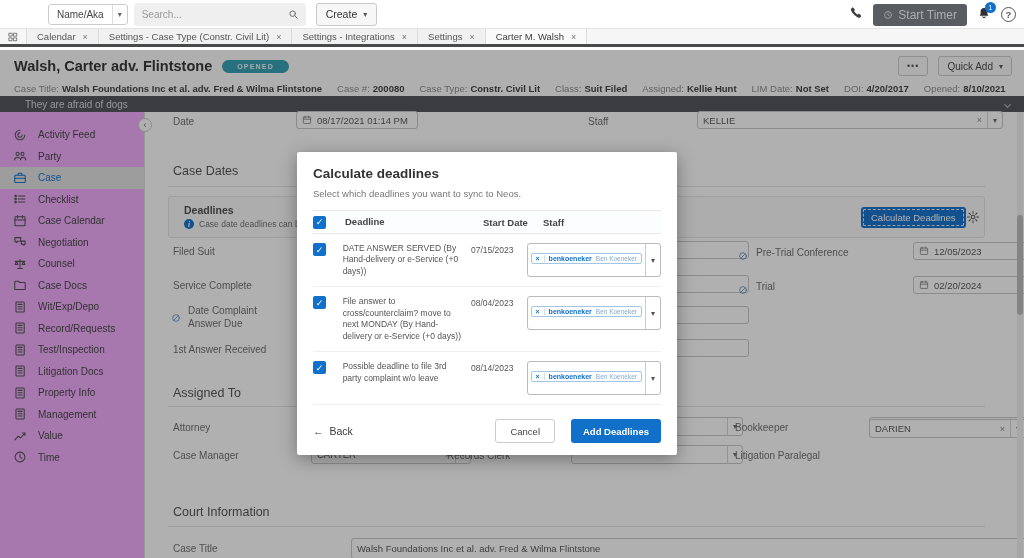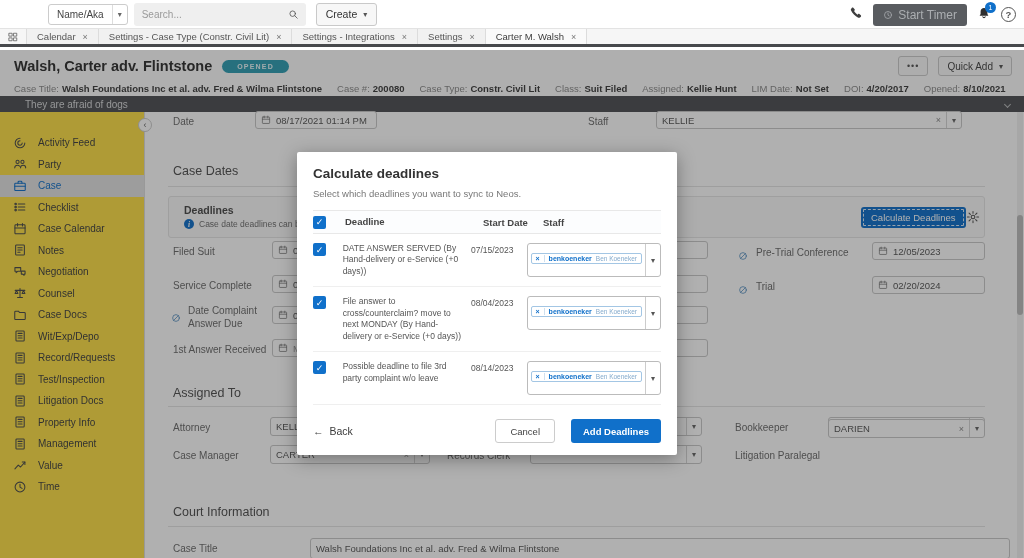--- a/index.html
+++ b/index.html
@@ -51,34 +51,34 @@
   .ch2 { display:flex; align-items:center; gap:15px; padding:7px 12px 0 14px; font-size:9.5px; color:#8a8a8a; white-space:nowrap; }
   .ch2 b { color:#3c3c3c; margin-left:3px; font-weight:bold; }
   .ch2 .sp { flex:1; }
 
   
   .banner { position:absolute; left:0; top:96px; width:1024px; height:16px; background:#4e5054; color:#d7d8da; font-size:10px; display:flex; align-items:center; padding-left:25px; }
   .banner .sp { flex:1; }
   .banner .chev { color:#b9babc; margin-right:14px; width:5px; height:5px; }
 
   
-  .sidebar { position:absolute; left:0; top:112px; width:145px; height:446px; background:#fde047; border-right:1px solid #ddd; padding-top:20px; }
+  .sidebar { position:absolute; left:0; top:112px; width:145px; height:446px; background:#f0abfc; border-right:1px solid #ddd; padding-top:12px; }
   .side-item { height:21.5px; display:flex; align-items:center; gap:11px; padding-left:13px; font-size:10px; color:#3f3f3f; cursor:pointer; }
   .side-item .ic { color:#4a4a4a; }
   .side-item.active { background:#e2e2e2; color:#1070ca; }
   .side-item.active .ic { color:#1070ca; }
   .collapse { position:absolute; left:138px; top:118px; width:14px; height:14px; background:#fff; border:1px solid #ccc; border-radius:50%; color:#666; font-size:9px; display:flex; align-items:center; justify-content:center; z-index:2; cursor:pointer; }
 
   
   .content { position:absolute; left:145px; top:112px; width:879px; height:446px; background:#fff; }
   .abs { position:absolute; }
   .lbl { font-size:10px; color:#6b6b6b; }
   .h2 { font-size:12.5px; color:#4f4f4f; }
   .divider { height:1px; background:#e4e4e4; }
-  .inp { border:1px solid #c9c9c9; border-radius:3px; background:#fff; display:flex; align-items:center; font-size:9.5px; color:#555; padding:0 5px; gap:5px; }
+  .inp { border:1px solid #c9c9c9; border-radius:3px; background:#fff; display:flex; align-items:center; font-size:9.5px; color:#555; padding:0 5px; gap:5px;margin-left:41px; }
   .inp .flex1 { flex:1; overflow:hidden; white-space:nowrap; }
   .inp .clr { color:#888; font-size:9px; cursor:pointer; }
   .inp .ddz { border-left:1px solid #d5d5d5; align-self:stretch; display:flex; align-items:center; padding-left:5px; color:#666; font-size:8px; cursor:pointer; }
   .calic { color:#777; }
   .deadpanel { background:#fafafa; border:1px solid #e6e6e6; border-radius:3px; }
   .dp-title { font-size:10.5px; font-weight:bold; color:#4a4a4a; }
   .dp-note { font-size:8.5px; color:#6f6f6f; display:flex; align-items:center; gap:5px; }
   .infoic { width:10px; height:10px; border-radius:50%; background:#1070ca; color:#fff; font-size:7.5px; font-style:italic; font-weight:bold; display:flex; align-items:center; justify-content:center; font-family:"Liberation Serif", serif; }
   .calcbtn { height:21px; background:#1070ca; color:#fff; border:none; border-radius:3px; font-size:9.5px; padding:0 10px; outline:1px dashed rgba(255,255,255,.85); outline-offset:-3px; cursor:pointer; }
   .gearic { color:#4f4f4f; cursor:pointer; }
@@ -258,27 +258,20 @@
     </div>
     <div class="side-item">
       <svg class="ic" viewBox="0 0 16 16">
           <rect x="2.2" y="3.2" width="11.6" height="10.3" rx="1"></rect>
           <path d="M5.2 1.8v2.8M10.8 1.8v2.8M2.2 6.8h11.6"></path>
         </svg>
       <span>Case Calendar</span>
     </div>
     <div class="side-item">
       <svg class="ic" viewBox="0 0 16 16">
-          <rect x="3" y="2.2" width="10" height="11.6" rx="1"></rect>
-          <path d="M5.5 5.5h5M5.5 8h5M5.5 10.5h2.5"></path>
-        </svg>
-      <span>Notes</span>
-    </div>
-    <div class="side-item">
-      <svg class="ic" viewBox="0 0 16 16">
           <path d="M2.2 3h6.6v4.2H5.4L3.6 8.8V7.2H2.2z"></path>
           <path d="M9.5 7h4.3v3.4h-1.1v1.4l-1.7-1.4H9.5z"></path>
         </svg>
       <span>Negotiation</span>
     </div>
     <div class="side-item">
       <svg class="ic" viewBox="0 0 16 16">
           <path d="M8 2.8v10.4M5.2 13.2h5.6M2.5 5h11"></path>
           <path d="M4 5.2L2.4 8.6h3.2L4 5.2zM12 5.2l-1.6 3.4h3.2L12 5.2z"></path>
         </svg>

